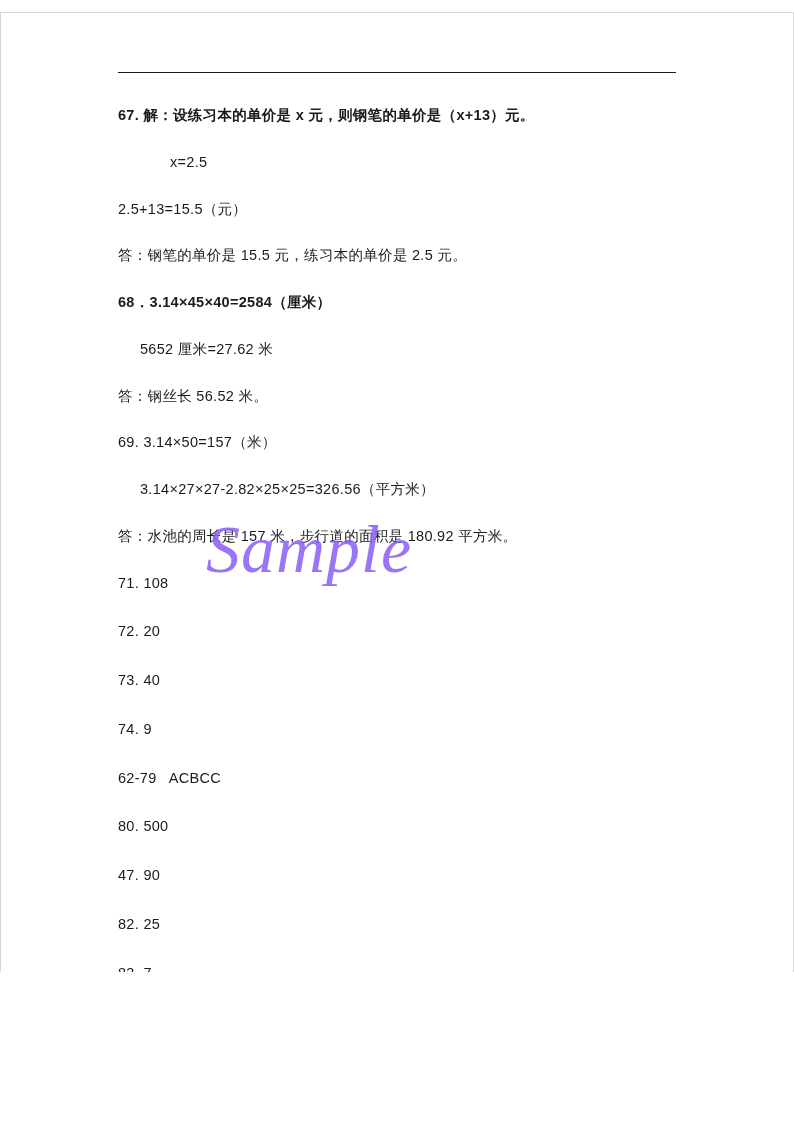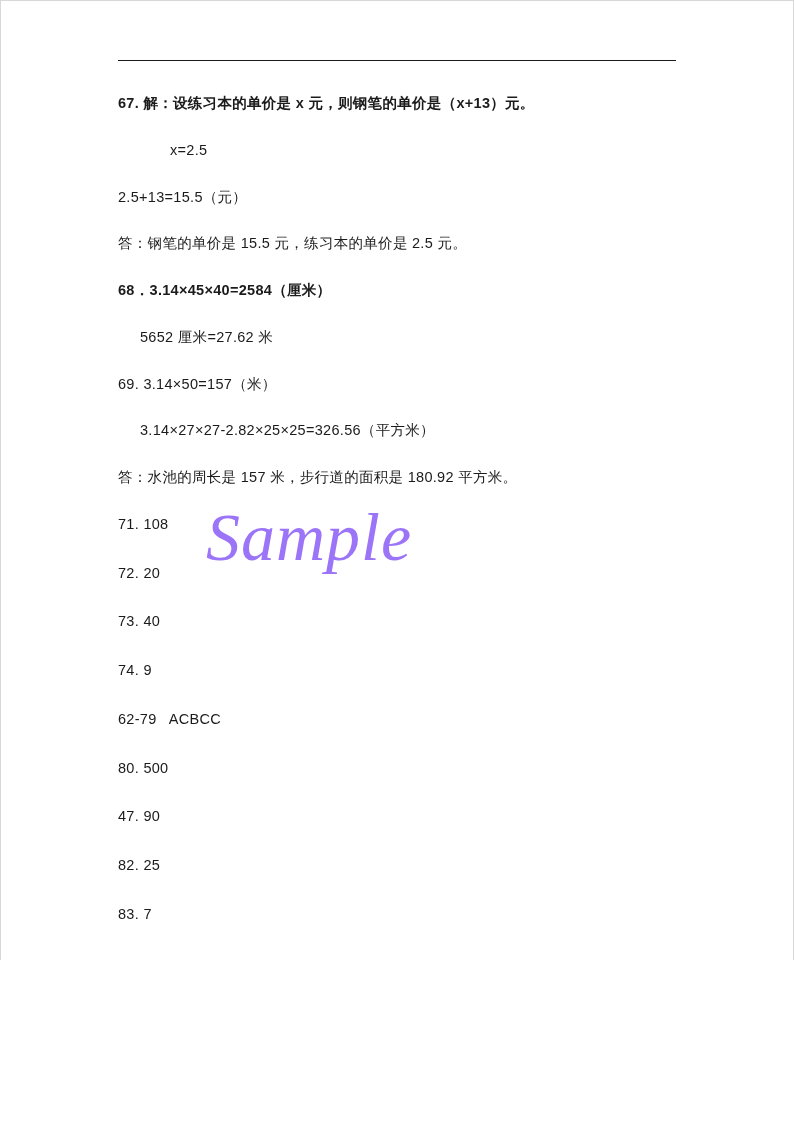--- a/index.html
+++ b/index.html
@@ -7,21 +7,21 @@
     padding: 0;
     background: #ffffff;
   }
   body {
     font-family: "Liberation Sans", sans-serif;
   }
   .page {
     position: relative;
     width: 794px;
     height: 960px;
-    margin: 0 auto;
+    margin: 12px auto;
     background: #ffffff;
     box-sizing: border-box;
     overflow: hidden;
     text-decoration: underline;
   }
   .page-border {
     position: absolute;
     left: 0;
     top: 0;
     width: 794px;
@@ -88,20 +88,21 @@
   <div class="content">
     <div class="header-rule"></div>
 
     <div class="solutions">
       <p class="line bold">67. 解：设练习本的单价是 x 元，则钢笔的单价是（x+13）元。</p>
       <p class="line indent1">x=2.5</p>
       <p class="line">2.5+13=15.5（元）</p>
       <p class="line">答：钢笔的单价是 15.5 元，练习本的单价是 2.5 元。</p>
       <p class="line bold">68．3.14×45×40=2584（厘米）</p>
       <p class="line indent2">5652 厘米=27.62 米</p>
+      <p class="line">答：钢丝长 56.52 米。</p>
       <p class="line">69. 3.14×50=157（米）</p>
       <p class="line indent2">3.14×27×27-2.82×25×25=326.56（平方米）</p>
       <p class="line">答：水池的周长是 157 米，步行道的面积是 180.92 平方米。</p>
     </div>
 
     <div class="answers">
       <p class="line">71. 108</p>
       <p class="line">72. 20</p>
       <p class="line">73. 40</p>
       <p class="line">74. 9</p>

